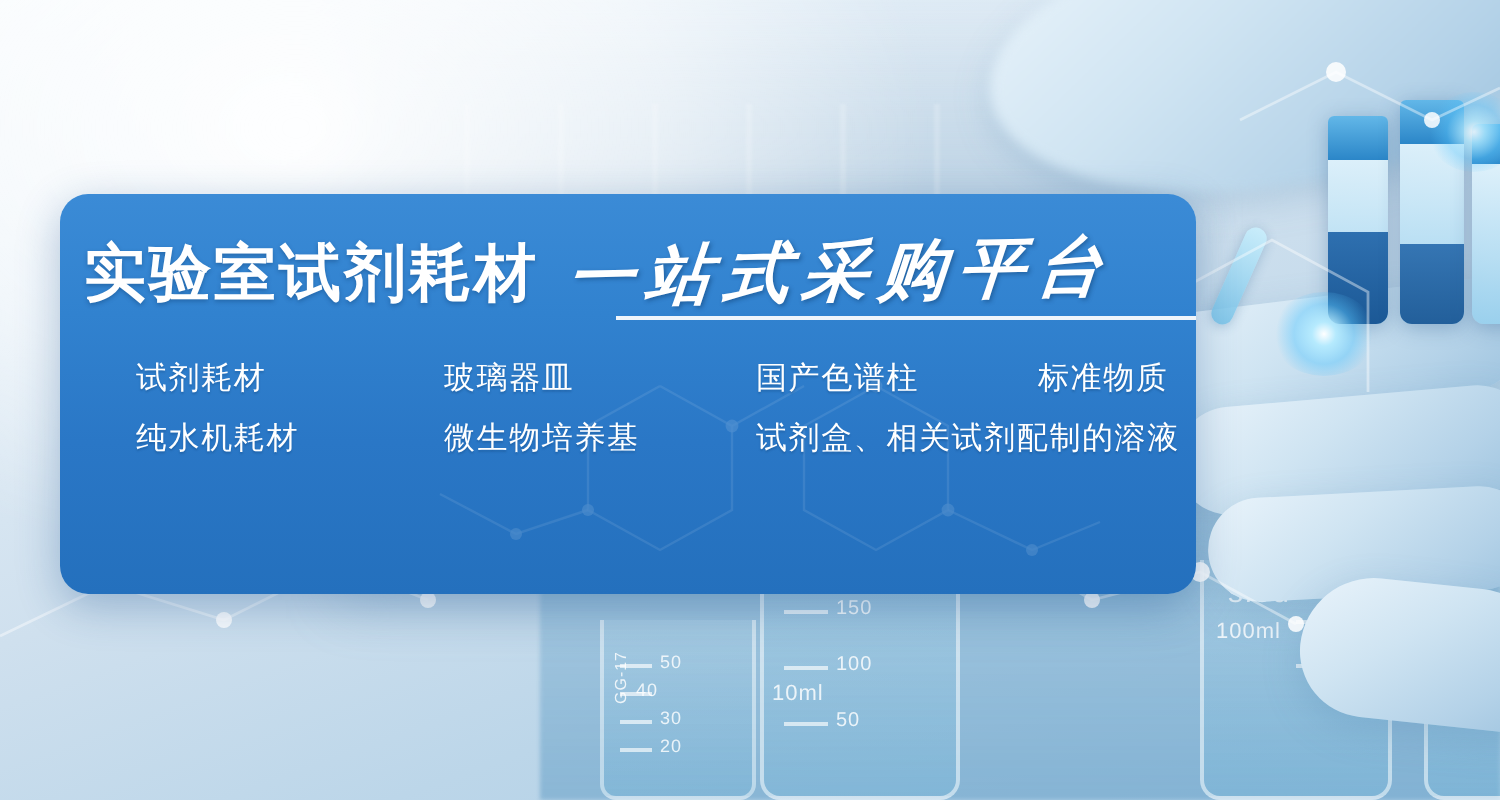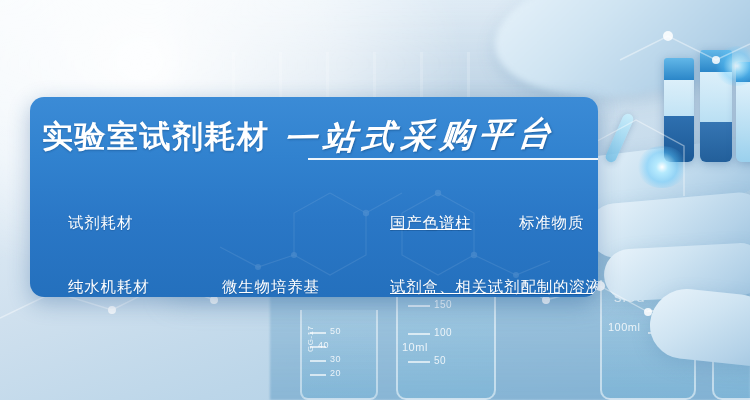--- a/index.html
+++ b/index.html
@@ -150,34 +150,33 @@
     left: 278px; top: 61px; width: 302px; height: 2px;
     background: rgba(255,255,255,.92);
   }
 
   .cats {
     position: absolute; left: 8px; top: 82px; right: 8px;
   }
   .cat-row {
     position: relative;
     height: 30px;
-    margin-top: 34px;
   }
   .cat {
     position: absolute;
     color: #ffffff;
     font-size: 15.5px;
     letter-spacing: .8px;
     white-space: nowrap;
     text-shadow: 0 1px 1px rgba(12,58,108,.30);
     font-family: "Liberation Sans", "DejaVu Sans", sans-serif;
   }
   .c1 { left: 30px; }
   .c2 { left: 184px; }
-  .c3 { left: 352px; text-decoration: underline; }
+  .c3 { left: 340px; }
   .c4 { left: 481px; }
 </style>
 </head>
 <body>
 
 <div id="banner">
 
   <div class="bg-base"></div>
   <div class="bg-shelf"></div>
   <div class="rack"></div>
@@ -190,41 +189,41 @@
     <div class="grad-line" style="left:8px; width:16px; top:36px;"></div>
     <div class="grad-line" style="left:8px; width:16px; top:50px;"></div>
     <div class="grad-line" style="left:8px; width:16px; top:64px;"></div>
     <span class="grad-label" style="left:28px; top:16px; font-size:9px;">50</span>
     <span class="grad-label" style="left:16px; top:30px; font-size:9px;">40</span>
     <span class="grad-label" style="left:28px; top:44px; font-size:9px;">30</span>
     <span class="grad-label" style="left:28px; top:58px; font-size:9px;">20</span>
     <span class="grad-label" style="left:4px; top:42px; font-size:8px; transform:rotate(-90deg); transform-origin:left top;">GG-17</span>
   </div>
 
-  <div class="beaker" style="left:380px; width:96px; height:135px;margin-left:16px;">
+  <div class="beaker" style="left:380px; width:96px; height:135px;">
     <div class="grad-line" style="left:10px; width:22px; top:14px;"></div>
     <div class="grad-line" style="left:10px; width:22px; top:42px;"></div>
     <div class="grad-line" style="left:10px; width:22px; top:70px;"></div>
     <div class="grad-line" style="left:10px; width:22px; top:98px;"></div>
     <span class="grad-label" style="left:36px; top:8px; font-size:10px;">200</span>
     <span class="grad-label" style="left:36px; top:36px; font-size:10px;">150</span>
     <span class="grad-label" style="left:36px; top:64px; font-size:10px;">100</span>
     <span class="grad-label" style="left:36px; top:92px; font-size:10px;">50</span>
     <span class="grad-label" style="left:8px; top:-22px; font-size:9px;">GG-17</span>
     <span class="grad-label" style="left:4px; top:78px; font-size:11px;">10ml</span>
   </div>
 
   <span class="grad-label" style="left:498px; top:272px; font-size:9px; color:rgba(255,255,255,.85);">250</span>
   <span class="grad-label" style="left:488px; top:282px; font-size:8px; color:rgba(255,255,255,.78);">APPROX</span>
 
   <div class="beaker" style="left:600px; width:92px; height:118px;">
     <div class="grad-line" style="left:46px; width:18px; top:30px;"></div>
     <div class="grad-line" style="left:46px; width:18px; top:52px;"></div>
     <span class="grad-label" style="left:12px; top:8px; font-size:15px; letter-spacing:1px;">siou</span>
-    <span class="grad-label" style="left:6px; top:30px; font-size:11px;margin-top:11px;">100ml</span>
+    <span class="grad-label" style="left:6px; top:30px; font-size:11px;">100ml</span>
     <span class="grad-label" style="left:66px; top:48px; font-size:8px; transform:rotate(-90deg); transform-origin:left top;">GG-17</span>
   </div>
 
   <div class="beaker" style="left:712px; width:58px; height:92px;">
     <span class="grad-label" style="left:8px; top:22px; font-size:13px;">250</span>
   </div>
 
   <div class="glove glove-blur" style="left:494px; top:-34px; width:270px; height:128px; border-radius:48% 46% 40% 52%; transform:rotate(-9deg);"></div>
   <div class="glove" style="left:566px; top:148px; width:196px; height:56px; border-radius:34px; transform:rotate(-7deg);"></div>
   <div class="glove" style="left:588px; top:198px; width:178px; height:54px; border-radius:32px; transform:rotate(-5deg);"></div>
@@ -304,20 +303,21 @@
 
     <div class="title-row">
       <span class="title-main">实验室试剂耗材</span>
       <span class="title-script">一站式采购平台</span>
     </div>
     <div class="title-underline"></div>
 
     <div class="cats">
       <div class="cat-row">
         <span class="cat c1">试剂耗材</span>
+        <span class="cat c2">玻璃器皿</span>
         <span class="cat c3">国产色谱柱</span>
         <span class="cat c4">标准物质</span>
       </div>
       <div class="cat-row">
         <span class="cat c1">纯水机耗材</span>
         <span class="cat c2">微生物培养基</span>
         <span class="cat c3">试剂盒、相关试剂配制的溶液</span>
       </div>
     </div>
   </div>

